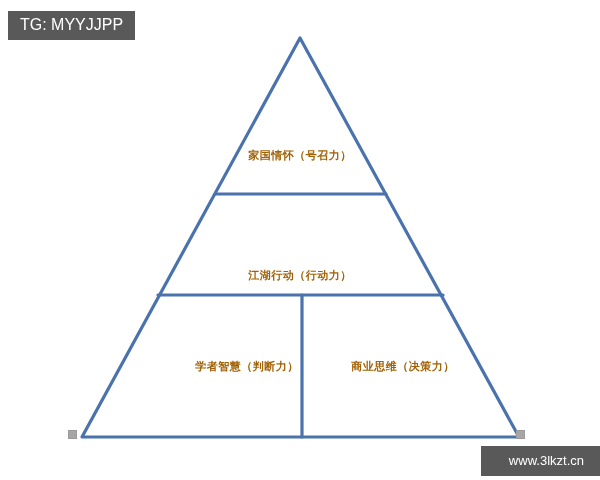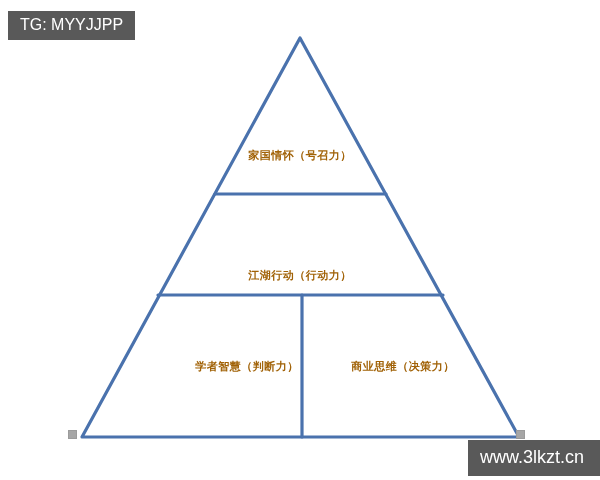--- a/index.html
+++ b/index.html
@@ -62,22 +62,22 @@
   }
   #watermark-top-left {
     left: 8px;
     top: 11px;
     padding: 5px 12px 6px 12px;
     font-size: 16px;
   }
   #watermark-bottom-right {
     right: 0px;
     bottom: 4px;
-    padding: 7px 16px 8px 12px;
-    font-size: 18px;
+    padding: 7px 16px 8px 28px;
+    font-size: 13px;
   }
 </style>
 </head>
 <body>
 
 <div id="canvas">
 
   <svg id="pyramid-svg" viewBox="0 0 600 480">
 
     <polygon points="300,38 519,437 82,437" fill="#ffffff" stroke="#4a72ad" stroke-width="3.2" stroke-linejoin="round"></polygon>

